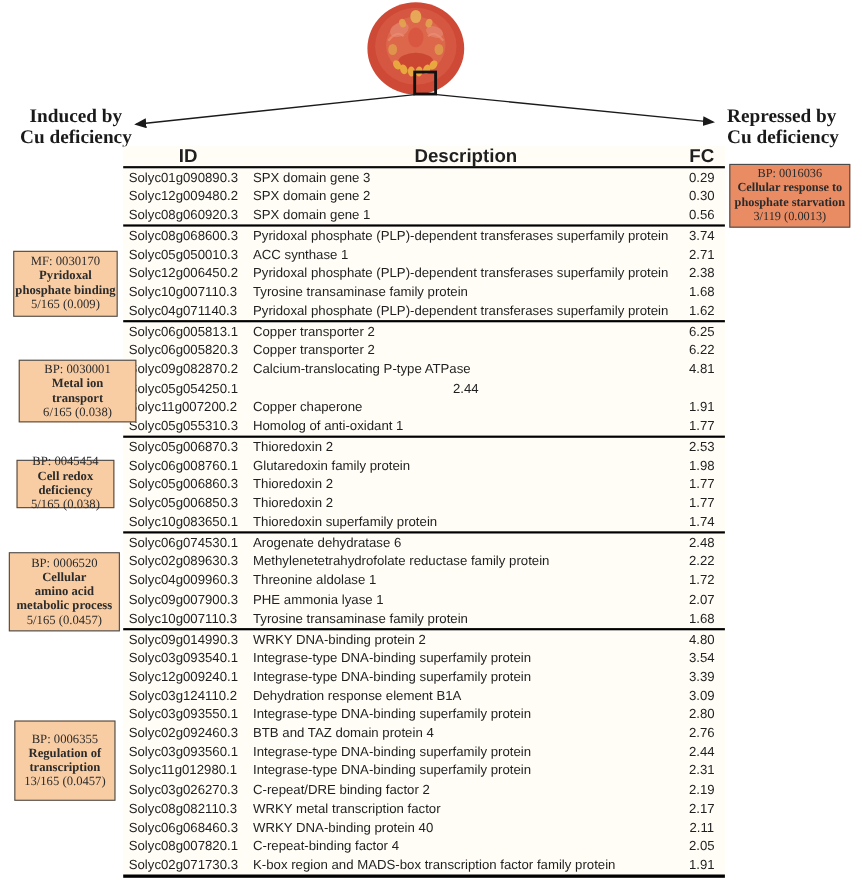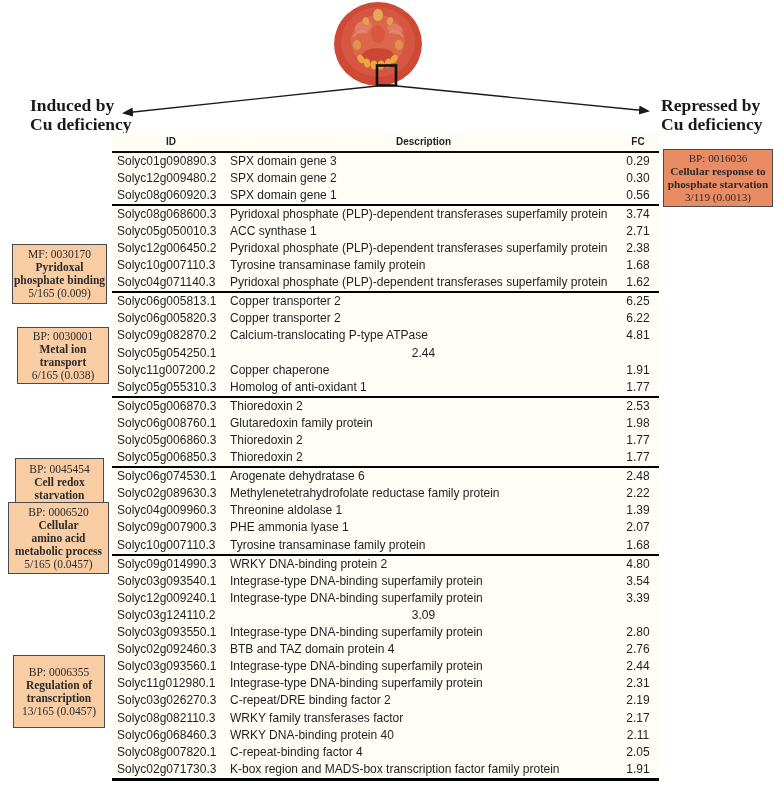--- a/index.html
+++ b/index.html
@@ -5,47 +5,47 @@
   html,body{margin:0;padding:0;background:#ffffff;}
   #fig{position:relative;width:784px;height:805px;background:#ffffff;overflow:hidden;
        font-family:"Liberation Sans",sans-serif;}
 
   
   #tomato-wrap{position:absolute;left:333px;top:1px;width:90px;height:88px;}
   #arrow-layer{position:absolute;left:0;top:0;width:784px;height:140px;pointer-events:none;}
 
   .side-label{position:absolute;top:96px;font-family:"Liberation Serif",serif;
               font-weight:bold;font-size:17.5px;line-height:18.5px;color:#1a1a1a;}
-  #label-induced{left:0;width:138px;margin-left:30px;}
+  #label-induced{left:0;width:138px;text-align:center;}
   #label-repressed{left:661px;width:123px;text-align:left;}
 
   
   #gene-table{position:absolute;left:112px;top:133px;width:547px;background:#fffdf6;
               color:#1f1f1f;border-bottom:3.5px solid #000;}
   .thead{display:grid;grid-template-columns:118px 1fr 42px;height:17.5px;line-height:17.5px;
-         border-bottom:2.5px solid #0a0a0a;font-weight:bold;font-size:10px;}
+         border-bottom:2.5px solid #0a0a0a;font-weight:bold;font-size:17px;}
   .thead .tcell{text-align:center;}
   .tgroup{border-bottom:2px solid #000;}
   .tgroup:last-child{border-bottom:none;}
   .trow{display:grid;grid-template-columns:118px 1fr 42px;height:17.1px;line-height:17.2px;
         font-size:12px;white-space:nowrap;}
   .c-id{text-align:left;padding-left:5px;}
   .c-desc{text-align:left;overflow:hidden;}
   .c-fc{text-align:center;}
 
   
   .go-box{position:absolute;box-sizing:border-box;border:1.5px solid #4a4a4a;
           display:flex;flex-direction:column;justify-content:center;align-items:center;
           text-align:center;font-family:"Liberation Serif",serif;color:#2b2b2b;
           font-size:11.5px;line-height:13px;}
   .go-box .go-name{font-weight:bold;}
   .left-go{background:#f9cda4;}
-  .box-1{left:12px;top:244px;width:95px;height:60px;}
-  .box-2{left:17px;top:327px;width:92px;height:57px;}
-  .box-3{left:15px;top:418px;width:89px;height:61px;margin-top:40px;}
+  .box-1{left:12px;top:228px;width:95px;height:60px;}
+  .box-2{left:17px;top:327px;width:107px;height:57px;}
+  .box-3{left:15px;top:418px;width:89px;height:44px;}
   .box-4{left:8px;top:502px;width:101px;height:72px;}
   .box-5{left:13px;top:655px;width:92px;height:73px;}
   .right-go{background:#e98b63;left:663px;top:149px;width:110px;height:58px;font-size:11.2px;}
 </style>
 </head>
 <body>
 
 <div id="fig">
 
   <div id="tomato-wrap">
@@ -191,36 +191,41 @@
           <div class="trow">
             <div class="tcell c-id">Solyc05g006860.3</div>
             <div class="tcell c-desc">Thioredoxin 2</div>
             <div class="tcell c-fc">1.77</div>
           </div>
           <div class="trow">
             <div class="tcell c-id">Solyc05g006850.3</div>
             <div class="tcell c-desc">Thioredoxin 2</div>
             <div class="tcell c-fc">1.77</div>
           </div>
+          <div class="trow">
+            <div class="tcell c-id">Solyc10g083650.1</div>
+            <div class="tcell c-desc">Thioredoxin superfamily protein</div>
+            <div class="tcell c-fc">1.74</div>
+          </div>
         </div>
         <div class="tgroup">
           <div class="trow">
             <div class="tcell c-id">Solyc06g074530.1</div>
             <div class="tcell c-desc">Arogenate dehydratase 6</div>
             <div class="tcell c-fc">2.48</div>
           </div>
           <div class="trow">
             <div class="tcell c-id">Solyc02g089630.3</div>
             <div class="tcell c-desc">Methylenetetrahydrofolate reductase family protein</div>
             <div class="tcell c-fc">2.22</div>
           </div>
           <div class="trow">
             <div class="tcell c-id">Solyc04g009960.3</div>
             <div class="tcell c-desc">Threonine aldolase 1</div>
-            <div class="tcell c-fc">1.39</div>
+            <div class="tcell c-fc">1.72</div>
           </div>
           <div class="trow">
             <div class="tcell c-id">Solyc09g007900.3</div>
             <div class="tcell c-desc">PHE ammonia lyase 1</div>
             <div class="tcell c-fc">2.07</div>
           </div>
           <div class="trow">
             <div class="tcell c-id">Solyc10g007110.3</div>
             <div class="tcell c-desc">Tyrosine transaminase family protein</div>
             <div class="tcell c-fc">1.68</div>
@@ -237,20 +242,21 @@
             <div class="tcell c-desc">Integrase-type DNA-binding superfamily protein</div>
             <div class="tcell c-fc">3.54</div>
           </div>
           <div class="trow">
             <div class="tcell c-id">Solyc12g009240.1</div>
             <div class="tcell c-desc">Integrase-type DNA-binding superfamily protein</div>
             <div class="tcell c-fc">3.39</div>
           </div>
           <div class="trow">
             <div class="tcell c-id">Solyc03g124110.2</div>
+            <div class="tcell c-desc">Dehydration response element B1A</div>
             <div class="tcell c-fc">3.09</div>
           </div>
           <div class="trow">
             <div class="tcell c-id">Solyc03g093550.1</div>
             <div class="tcell c-desc">Integrase-type DNA-binding superfamily protein</div>
             <div class="tcell c-fc">2.80</div>
           </div>
           <div class="trow">
             <div class="tcell c-id">Solyc02g092460.3</div>
             <div class="tcell c-desc">BTB and TAZ domain protein 4</div>
@@ -266,21 +272,21 @@
             <div class="tcell c-desc">Integrase-type DNA-binding superfamily protein</div>
             <div class="tcell c-fc">2.31</div>
           </div>
           <div class="trow">
             <div class="tcell c-id">Solyc03g026270.3</div>
             <div class="tcell c-desc">C-repeat/DRE binding factor 2</div>
             <div class="tcell c-fc">2.19</div>
           </div>
           <div class="trow">
             <div class="tcell c-id">Solyc08g082110.3</div>
-            <div class="tcell c-desc">WRKY family transferases factor</div>
+            <div class="tcell c-desc">WRKY metal transcription factor</div>
             <div class="tcell c-fc">2.17</div>
           </div>
           <div class="trow">
             <div class="tcell c-id">Solyc06g068460.3</div>
             <div class="tcell c-desc">WRKY DNA-binding protein 40</div>
             <div class="tcell c-fc">2.11</div>
           </div>
           <div class="trow">
             <div class="tcell c-id">Solyc08g007820.1</div>
             <div class="tcell c-desc">C-repeat-binding factor 4</div>
@@ -304,21 +310,21 @@
       </div>
       <div class="go-box left-go box-2">
         <div class="go-id">BP: 0030001</div>
         <div class="go-name">Metal ion</div>
         <div class="go-name">transport</div>
         <div class="go-stat">6/165 (0.038)</div>
       </div>
       <div class="go-box left-go box-3">
         <div class="go-id">BP: 0045454</div>
         <div class="go-name">Cell redox</div>
-        <div class="go-name">starvation</div>
+        <div class="go-name">deficiency</div>
         <div class="go-stat">5/165 (0.038)</div>
       </div>
       <div class="go-box left-go box-4">
         <div class="go-id">BP: 0006520</div>
         <div class="go-name">Cellular</div>
         <div class="go-name">amino acid</div>
         <div class="go-name">metabolic process</div>
         <div class="go-stat">5/165 (0.0457)</div>
       </div>
       <div class="go-box left-go box-5">

